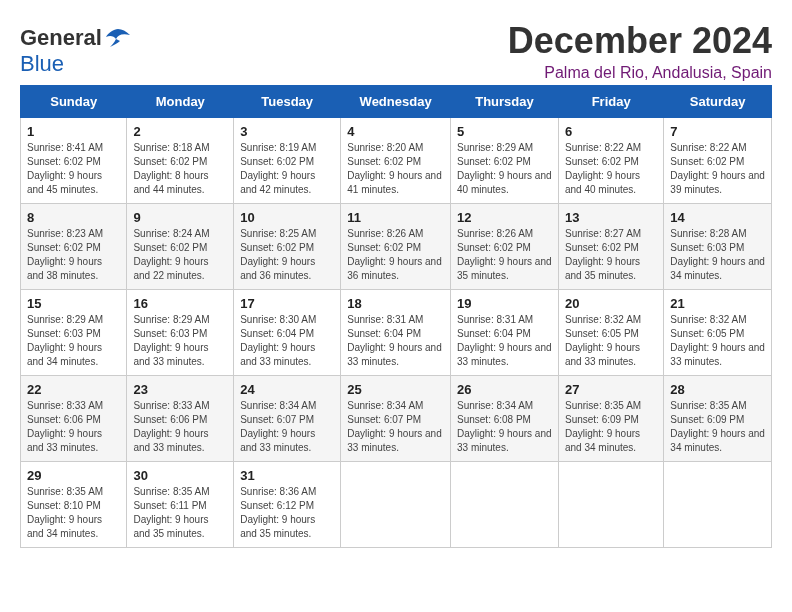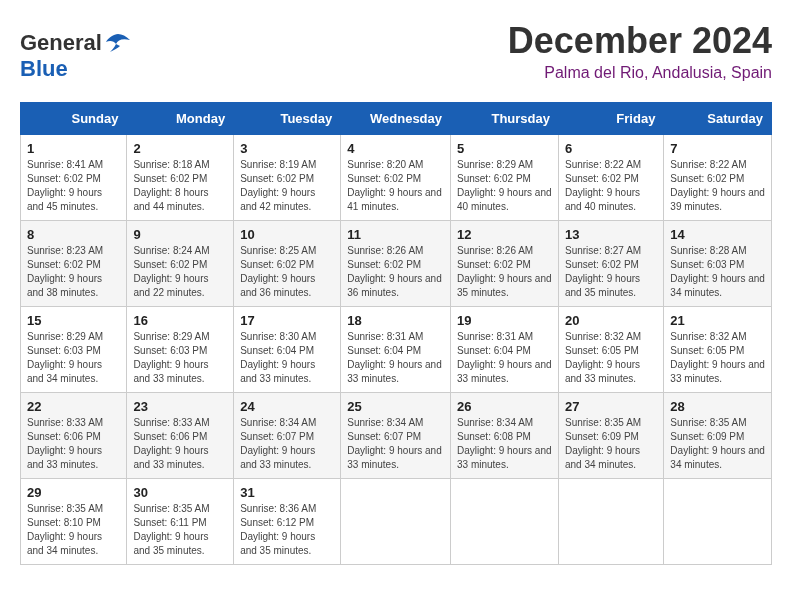--- a/index.html
+++ b/index.html
@@ -6,41 +6,41 @@
     body {
       font-family: Arial, sans-serif;
       background: #fff;
       width: 792px;
       min-height: 612px;
       padding: 20px;
     }
     .header {
       display: flex;
       justify-content: space-between;
-      align-items: flex-end;
-      margin-bottom: 20px;
+      align-items: center;
+      margin-bottom: 3px;
     }
     .logo {
       display: flex;
       flex-direction: column;
       align-items: flex-start;
     }
     .logo-text {
       display: flex;
       align-items: center;
       gap: 2px;
     }
     .logo-general {
       font-size: 22px;
       font-weight: bold;
       color: #333;
     }
     .logo-blue {
       font-size: 22px;
-      font-weight: bold;
+      font-weight: normal;
       color: #1a5fb4;
     }
     .logo-bird {
       width: 28px;
       height: 22px;
     }
     .title-section {
       text-align: right;
     }
     .month-title {
@@ -57,21 +57,21 @@
       width: 100%;
       border-collapse: collapse;
       border: 1px solid #ccc;
     }
     .calendar th {
       background-color: #1a5fb4;
       color: #fff;
       padding: 8px 8px;
       font-size: 13px;
       font-weight: bold;
-      text-align: right;
+      text-align: center;
       border: 1px solid #1a5fb4;
     }
     .calendar td {
       vertical-align: top;
       padding: 6px 6px;
       border: 1px solid #ccc;
       background: #fff;
       width: 113px;
       min-height: 80px;
     }

